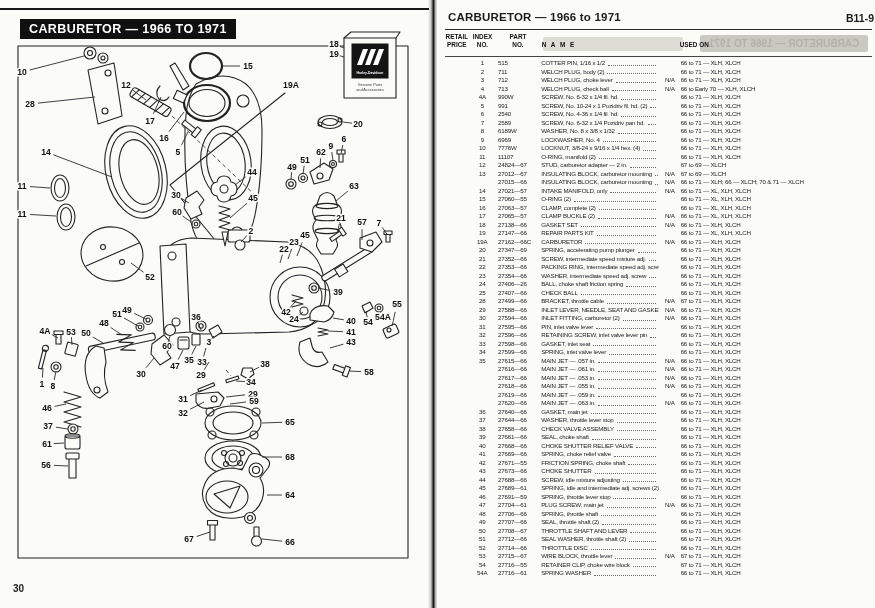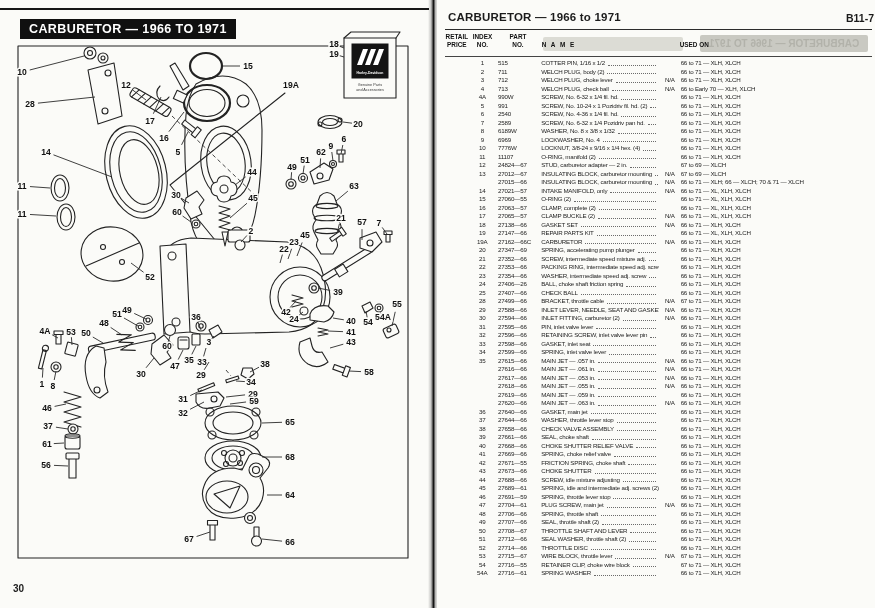--- a/index.html
+++ b/index.html
@@ -448,21 +448,21 @@
 
 <div class="gutter"></div>
 
 <div class="page-right">
   <div class="ghost ghost1">
     <span>CARBURETOR — 1966 TO 1971</span>
   </div>
   <div class="ghost ghost2"></div>
 
   <div class="rp-title">CARBURETOR — 1966 to 1971</div>
-  <div class="rp-code">B11-7</div>
+  <div class="rp-code">B11-9</div>
   <div class="rule rule-title"></div>
 
   <div class="thead">
     <span class="h-price">
       <i>RETAIL</i>
         <i>PRICE</i>
     </span>
     <span class="h-index">
       <i>INDEX</i>
         <i>NO.</i>

